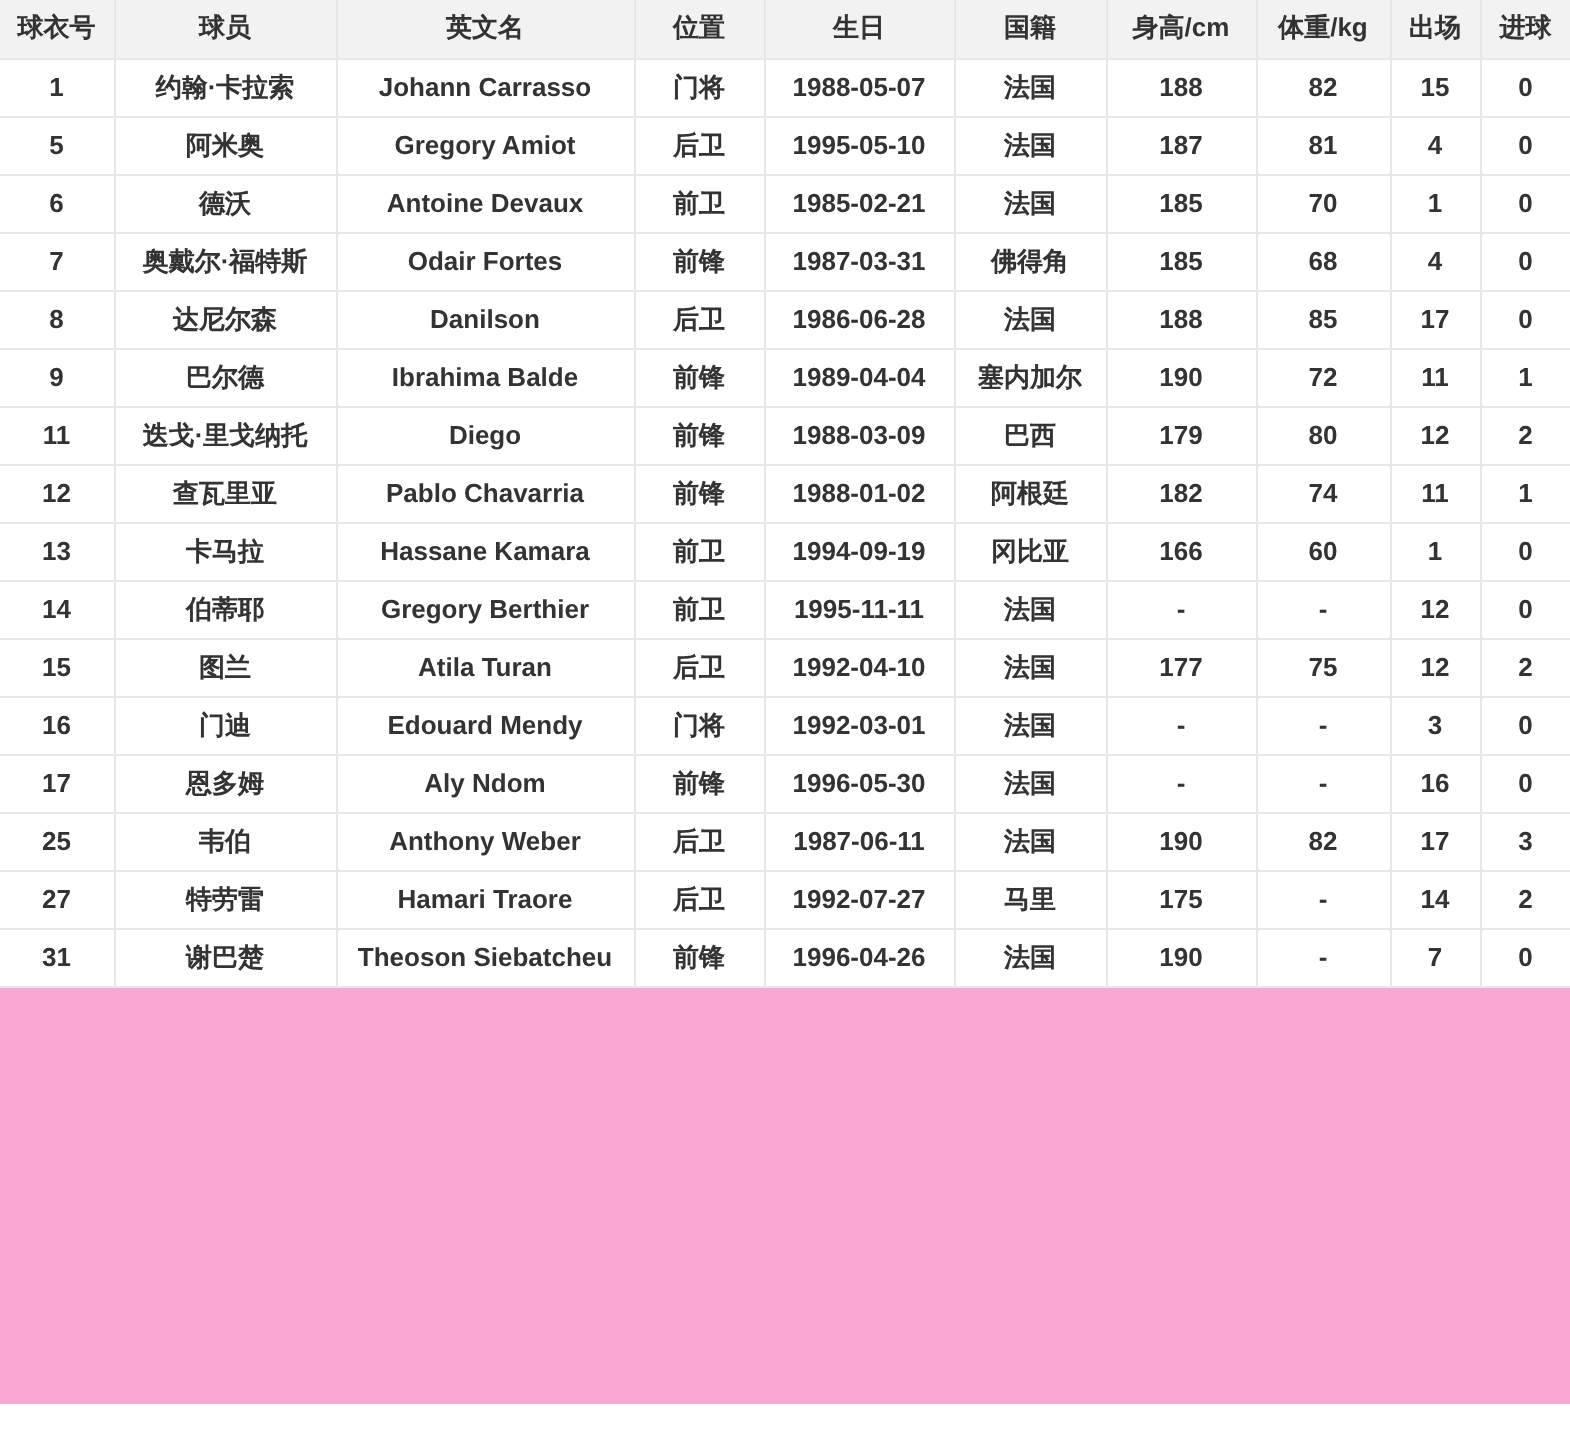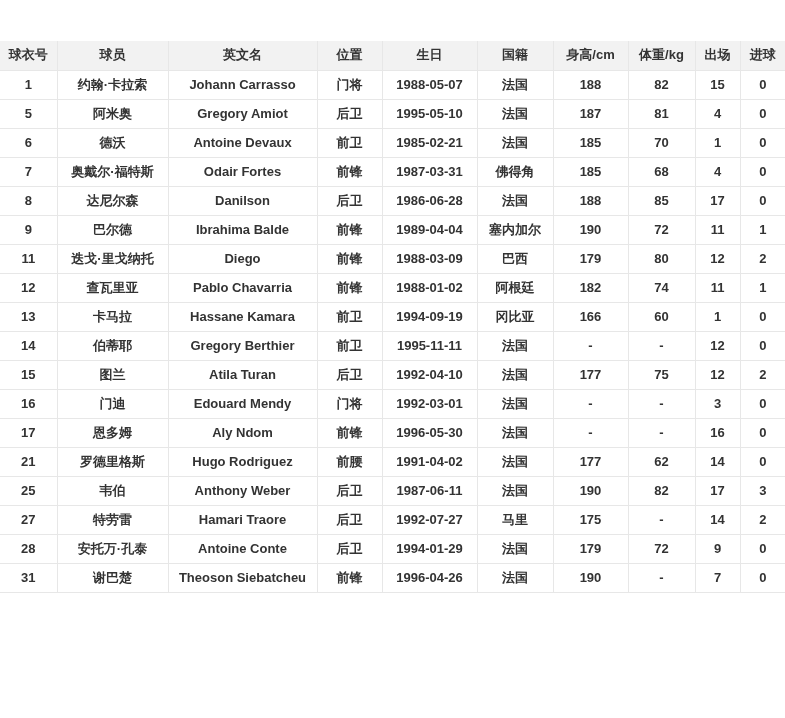--- a/index.html
+++ b/index.html
@@ -4,24 +4,23 @@
 <style>
   * { box-sizing: border-box; }
   html, body {
     margin: 0;
     padding: 0;
     background: #ffffff;
     font-family: "Liberation Sans", "DejaVu Sans", sans-serif;
   }
   .page {
     width: 785px;
-    height: 552px;
+    height: 702px;
     background: #f9a8d4;
     overflow: hidden;
-    margin-top: 41px;
   }
   table.roster {
     width: 785px;
     border-collapse: collapse;
     table-layout: fixed;
   }
   table.roster th,
   table.roster td {
     border: 1px solid var(--border-color, #e7e7e7);
     text-align: center;
@@ -226,32 +225,20 @@
           <td>Aly Ndom</td>
           <td>前锋</td>
           <td>1996-05-30</td>
           <td>法国</td>
           <td>-</td>
           <td>-</td>
           <td>16</td>
           <td>0</td>
         </tr>
         <tr>
-          <td>21</td>
-          <td>罗德里格斯</td>
-          <td>Hugo Rodriguez</td>
-          <td>前腰</td>
-          <td>1991-04-02</td>
-          <td>法国</td>
-          <td>177</td>
-          <td>62</td>
-          <td>14</td>
-          <td>0</td>
-        </tr>
-        <tr>
           <td>25</td>
           <td>韦伯</td>
           <td>Anthony Weber</td>
           <td>后卫</td>
           <td>1987-06-11</td>
           <td>法国</td>
           <td>190</td>
           <td>82</td>
           <td>17</td>
           <td>3</td>
@@ -260,32 +247,20 @@
           <td>27</td>
           <td>特劳雷</td>
           <td>Hamari Traore</td>
           <td>后卫</td>
           <td>1992-07-27</td>
           <td>马里</td>
           <td>175</td>
           <td>-</td>
           <td>14</td>
           <td>2</td>
-        </tr>
-        <tr>
-          <td>28</td>
-          <td>安托万·孔泰</td>
-          <td>Antoine Conte</td>
-          <td>后卫</td>
-          <td>1994-01-29</td>
-          <td>法国</td>
-          <td>179</td>
-          <td>72</td>
-          <td>9</td>
-          <td>0</td>
         </tr>
         <tr>
           <td>31</td>
           <td>谢巴楚</td>
           <td>Theoson Siebatcheu</td>
           <td>前锋</td>
           <td>1996-04-26</td>
           <td>法国</td>
           <td>190</td>
           <td>-</td>

